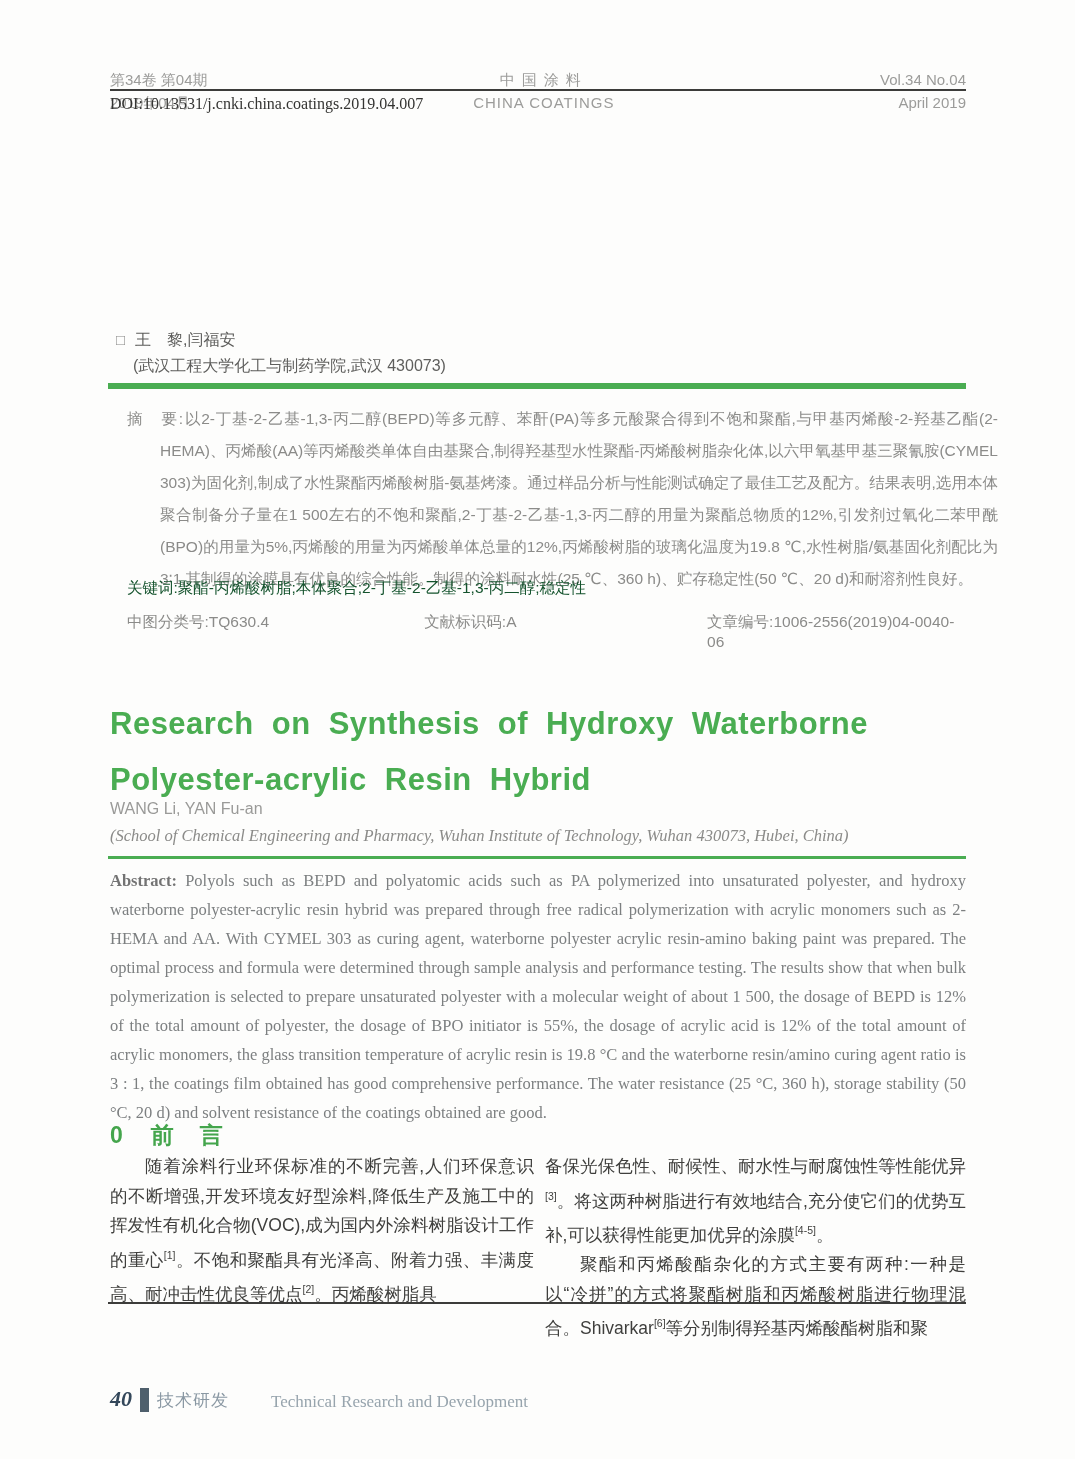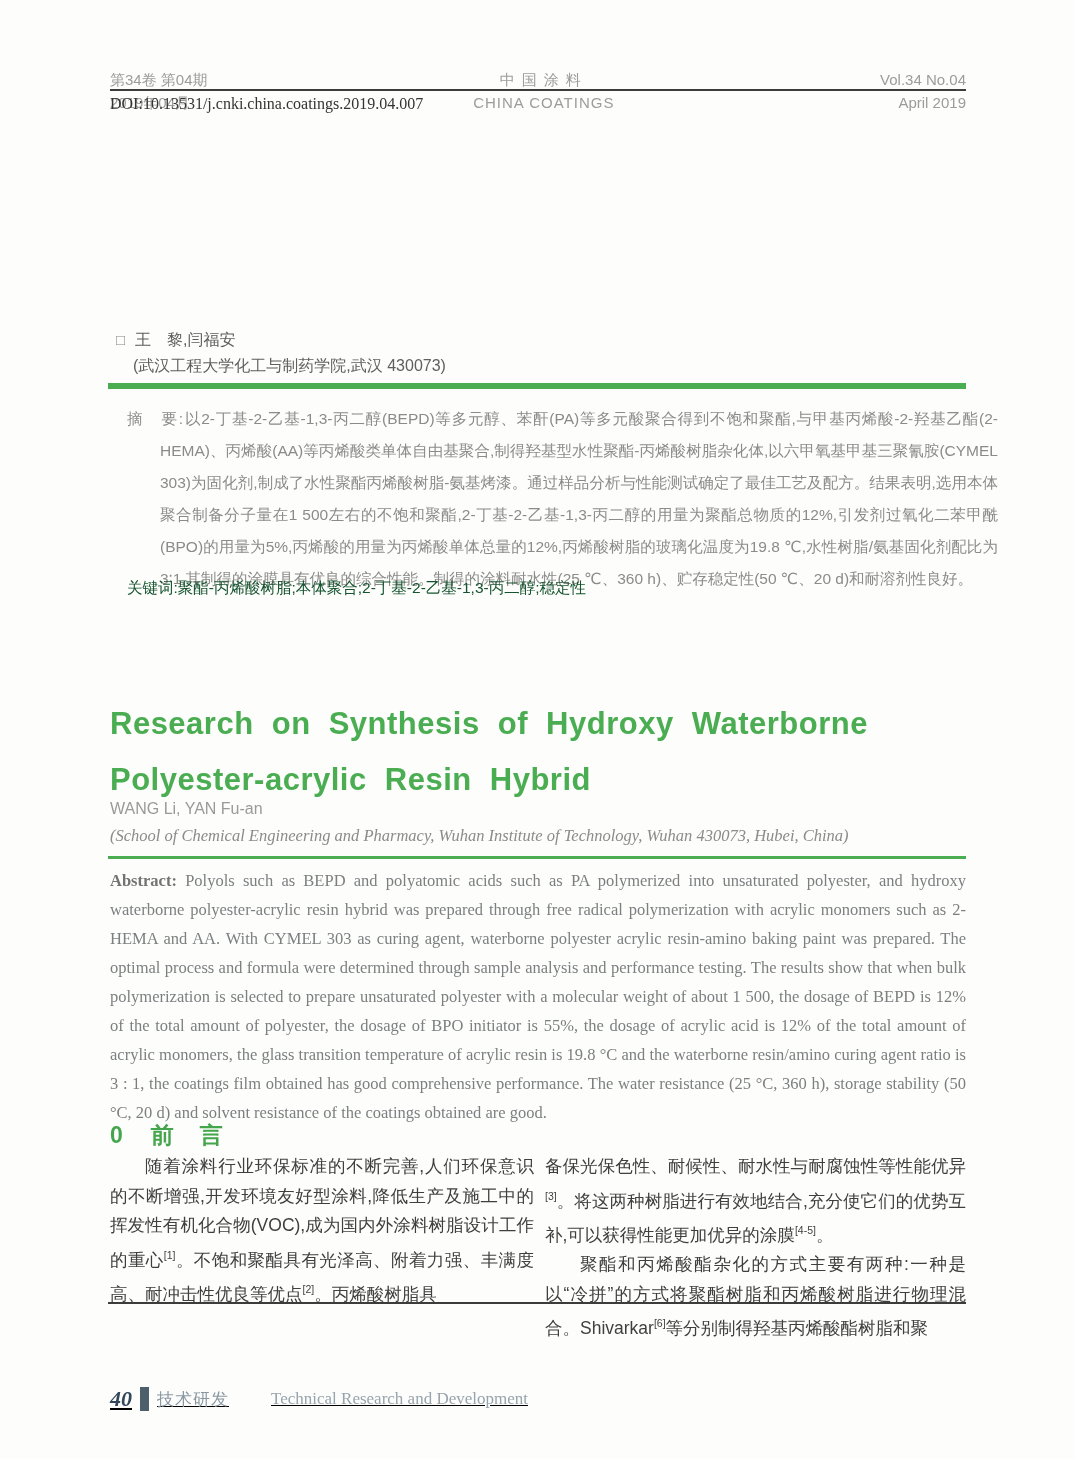--- a/index.html
+++ b/index.html
@@ -129,21 +129,21 @@
   }
   .footnotes {
     position:absolute; top:1312px; left:113px; width:856px;
     font-size:14.5px; line-height:25px;
   }
   .footnotes .fn1 { color:#6f6f6d; }
   .footnotes .fn2 { color:#949492; }
   
   .page-footer {
     position:absolute; top:1386px; left:110px;
-    display:flex; align-items:center;text-decoration:underline;
+    display:flex; align-items:flex-end;
   }
   .page-footer .pagenum {
     font-family:"Liberation Serif","DejaVu Serif",serif;
     font-weight:700; font-style:italic;
     color:#33475a; font-size:22px; margin-right:8px;
   }
   .page-footer .bar {
     width:9px; height:24px; background:#4e5f6c; margin-right:8px;
   }
   .page-footer .cn {
@@ -180,20 +180,31 @@
     <span class="marker">□</span><span>王　黎,闫福安</span>
   </div>
   <div class="cn-affiliation">(武汉工程大学化工与制药学院,武汉  430073)</div>
   <div class="green-bar"></div>
 
   <div class="cn-abstract">
     <span class="label">摘　要:</span><span>以2-丁基-2-乙基-1,3-丙二醇(BEPD)等多元醇、苯酐(PA)等多元酸聚合得到不饱和聚酯,与甲基丙烯酸-2-羟基乙酯(2-HEMA)、丙烯酸(AA)等丙烯酸类单体自由基聚合,制得羟基型水性聚酯-丙烯酸树脂杂化体,以六甲氧基甲基三聚氰胺(CYMEL 303)为固化剂,制成了水性聚酯丙烯酸树脂-氨基烤漆。通过样品分析与性能测试确定了最佳工艺及配方。结果表明,选用本体聚合制备分子量在1 500左右的不饱和聚酯,2-丁基-2-乙基-1,3-丙二醇的用量为聚酯总物质的12%,引发剂过氧化二苯甲酰(BPO)的用量为5%,丙烯酸的用量为丙烯酸单体总量的12%,丙烯酸树脂的玻璃化温度为19.8 ℃,水性树脂/氨基固化剂配比为3∶1,其制得的涂膜具有优良的综合性能。制得的涂料耐水性(25 ℃、360 h)、贮存稳定性(50 ℃、20 d)和耐溶剂性良好。</span>
   </div>
   <div class="cn-keywords">
     <span class="label">关键词:</span><span>聚酯-丙烯酸树脂;本体聚合;2-丁基-2-乙基-1,3-丙二醇;稳定性</span>
+  </div>
+  <div class="cn-class-row">
+    <div class="pair1">
+      <span>中图分类号:</span><span>TQ630.4</span>
+    </div>
+    <div class="pair2">
+      <span>文献标识码:</span><span>A</span>
+    </div>
+    <div class="pair3">
+      <span>文章编号:</span><span>1006-2556(2019)04-0040-06</span>
+    </div>
   </div>
 
   <div class="en-title">
     <div>Research on Synthesis of Hydroxy Waterborne</div>
     <div>Polyester-acrylic Resin Hybrid</div>
   </div>
   <div class="en-authors">WANG Li, YAN Fu-an</div>
   <div class="en-affiliation">(School of Chemical Engineering and Pharmacy, Wuhan Institute of Technology, Wuhan 430073, Hubei, China)</div>
   <div class="en-green-line"></div>
 

